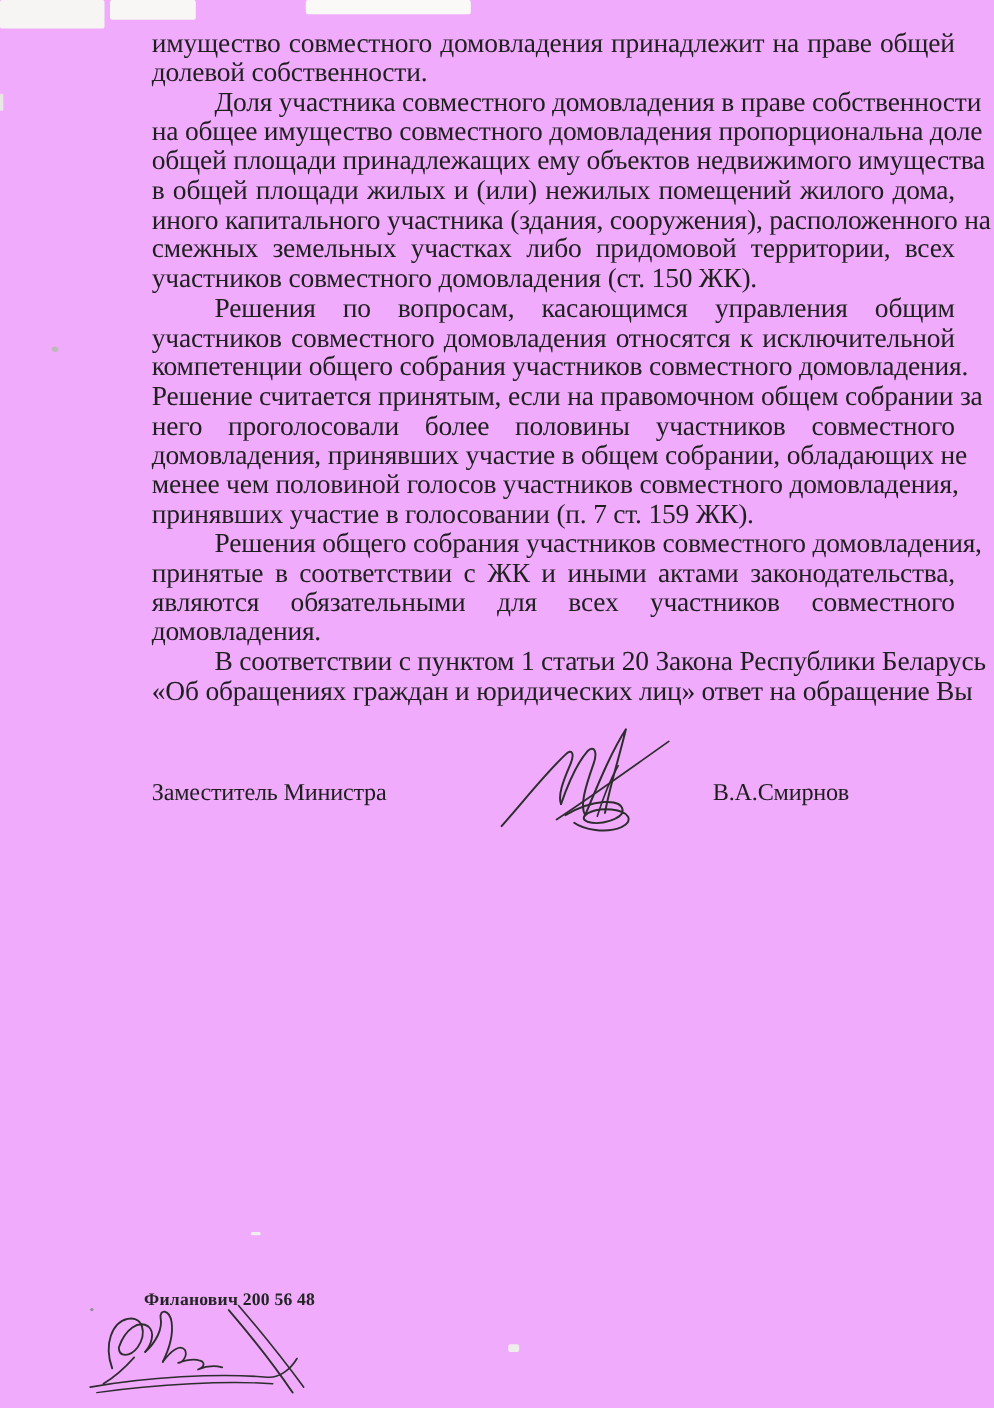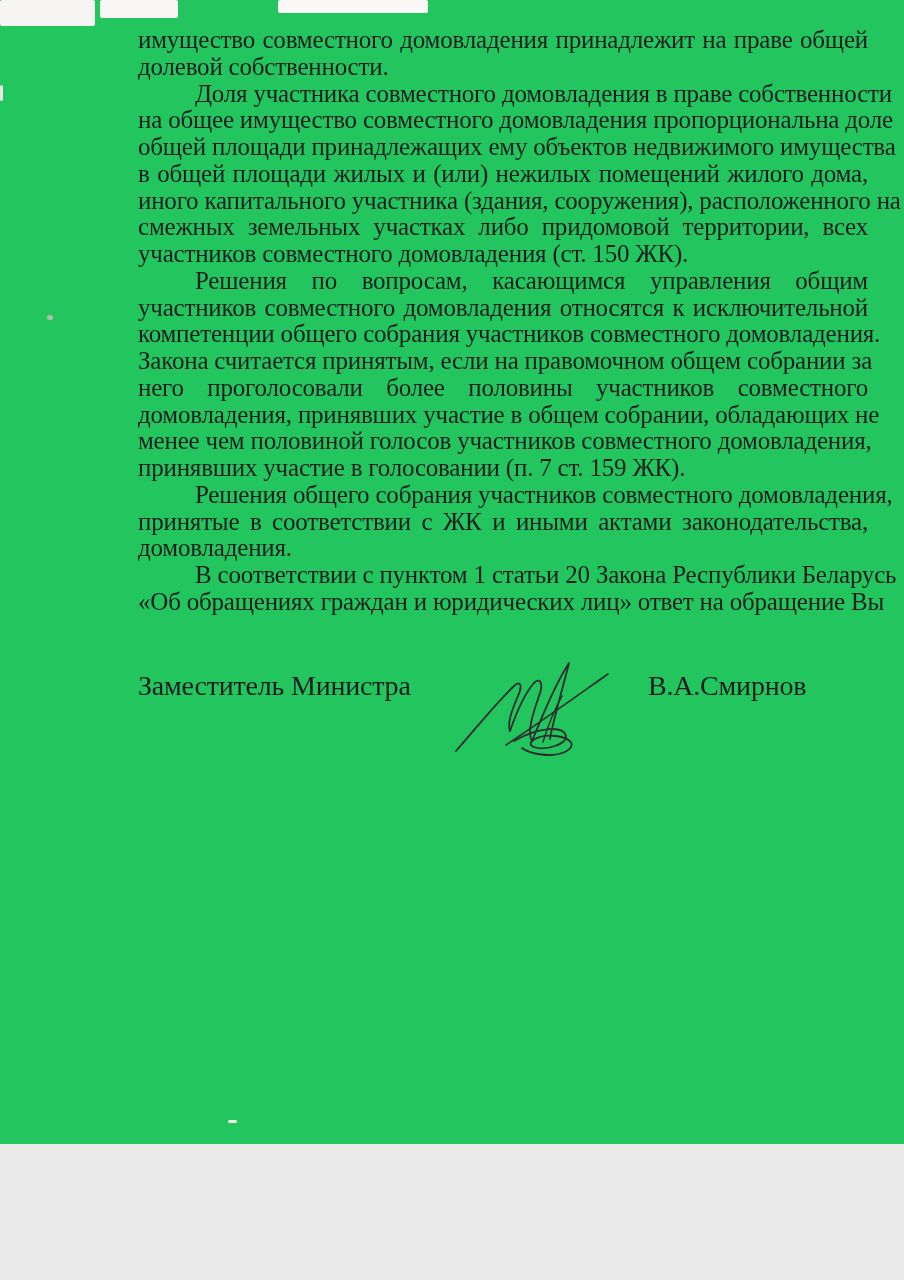--- a/index.html
+++ b/index.html
@@ -1,19 +1,19 @@
 <!DOCTYPE html>
 <html><head>
 <meta charset="utf-8">
 <style>
   html,body{margin:0;padding:0;background:#e9e9e9;}
   #page{
     position:relative;
-    width:904px;height:1144px;
-    background:#22c55e;
+    width:904px;height:1280px;
+    background:#f0abfc;
     overflow:hidden;
     font-family:"Liberation Serif","DejaVu Serif",serif;
     color:#1e1e1e;
   }
   
   #textblock{
     position:absolute;
     left:138px;top:27px;width:730px;
     font-size:25px;
     line-height:26.75px;
@@ -25,22 +25,22 @@
     white-space:nowrap;
   }
   .line.j{
     text-align:justify;
     text-align-last:justify;
   }
   .line.ind{ text-indent:57px; }
   
   #sigrow{
     position:absolute;
-    left:138px;top:672px;width:730px;height:30px;
-    font-size:28px;line-height:27px;letter-spacing:-0.2px;text-decoration:underline;
+    left:138px;top:706px;width:730px;height:30px;
+    font-size:22px;line-height:27px;letter-spacing:-0.2px;text-decoration:underline;
   }
   #sig-title{position:absolute;left:0;top:0;}
   #sig-name{position:absolute;left:510px;top:0;}
   .sig-svg{position:absolute;}
   #minister-sig{left:448px;top:652px;width:172px;height:108px;}
   #executor-sig{left:78px;top:1182px;width:210px;height:92px;}
   
   #footerline{
     position:absolute;
     left:131px;top:1172px;
@@ -86,29 +86,30 @@
         <div class="line j">общей площади принадлежащих ему объектов недвижимого имущества</div>
         <div class="line j">в общей площади жилых и (или) нежилых помещений жилого дома,</div>
         <div class="line j">иного капитального участника (здания, сооружения), расположенного на</div>
         <div class="line j">смежных земельных участках либо придомовой территории, всех</div>
         <div class="line">участников совместного домовладения (ст. 150 ЖК).</div>
       </div>
       <div>
         <div class="line j ind">Решения по вопросам, касающимся управления общим</div>
         <div class="line j">участников совместного домовладения относятся к исключительной</div>
         <div class="line j">компетенции общего собрания участников совместного домовладения.</div>
-        <div class="line j">Закона считается принятым, если на правомочном общем собрании за</div>
+        <div class="line j">Решение считается принятым, если на правомочном общем собрании за</div>
         <div class="line j">него проголосовали более половины участников совместного</div>
         <div class="line j">домовладения, принявших участие в общем собрании, обладающих не</div>
         <div class="line j">менее чем половиной голосов участников совместного домовладения,</div>
         <div class="line">принявших участие в голосовании (п. 7 ст. 159 ЖК).</div>
       </div>
       <div>
         <div class="line j ind">Решения общего собрания участников совместного домовладения,</div>
         <div class="line j">принятые в соответствии с ЖК и иными актами законодательства,</div>
+        <div class="line j">являются обязательными для всех участников совместного</div>
         <div class="line">домовладения.</div>
       </div>
       <div>
         <div class="line j ind">В соответствии с пунктом 1 статьи 20 Закона Республики Беларусь</div>
         <div class="line j">«Об обращениях граждан и юридических лиц» ответ на обращение Вы</div>
       </div>
     </div>
 
   <div id="sigrow">
     <span id="sig-title">Заместитель Министра</span>

